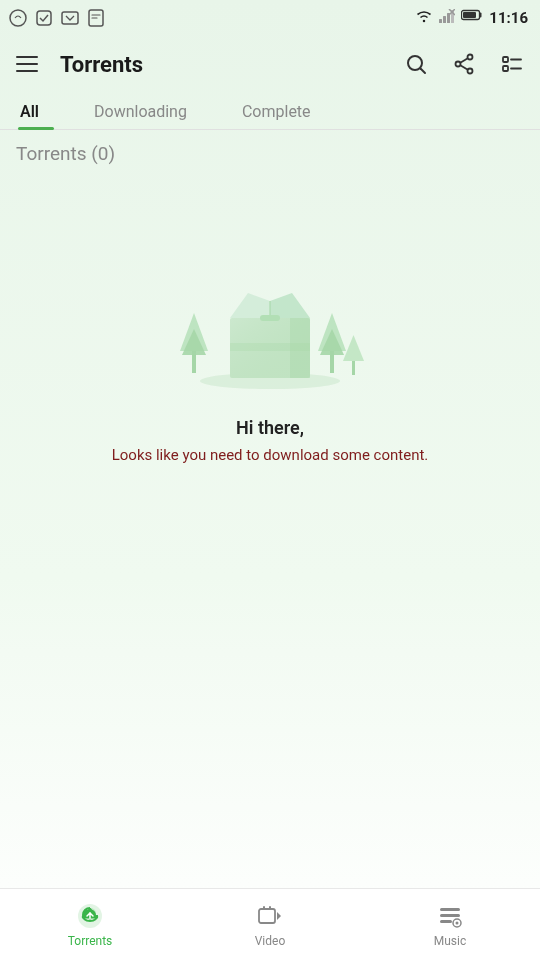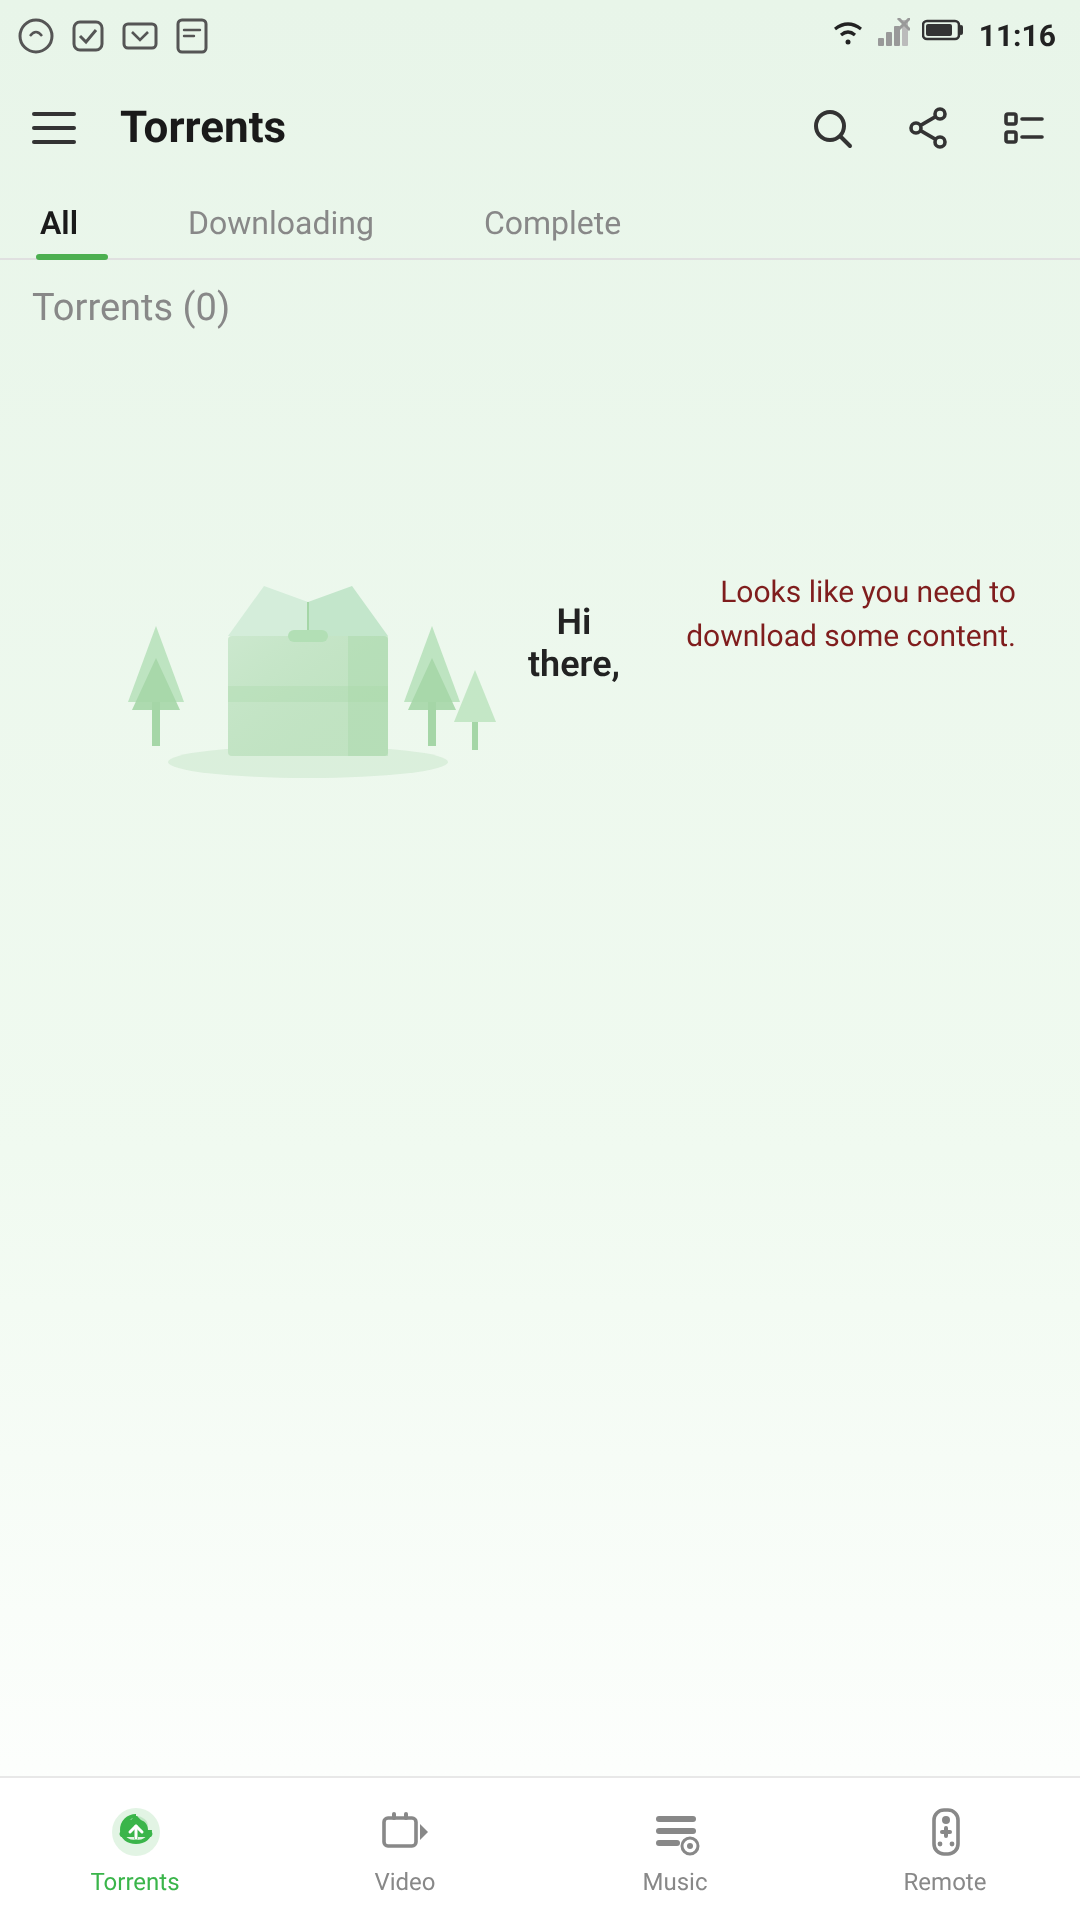--- a/index.html
+++ b/index.html
@@ -131,25 +131,24 @@
     
     .torrents-count {
       padding: 12px 16px 8px;
       font-size: 19px;
       color: #888;
     }
 
     
     .empty-state {
       display: flex;
-      flex-direction: row;
+      flex-direction: column;
       align-items: center;
       justify-content: center;
       padding: 60px 32px 40px;
-      margin-left: 12px;
     }
 
     
     .box-illustration {
       position: relative;
       width: 220px;
       height: 160px;
       margin-bottom: 24px;
     }
 
@@ -415,26 +414,13 @@
         <rect x="4" y="6" width="20" height="3" rx="1.5" fill="#888"></rect>
         <rect x="4" y="12" width="20" height="3" rx="1.5" fill="#888"></rect>
         <rect x="4" y="18" width="12" height="3" rx="1.5" fill="#888"></rect>
         <circle cx="21" cy="21" r="4" fill="none" stroke="#888" stroke-width="1.5"></circle>
         <circle cx="21" cy="21" r="1.5" fill="#888"></circle>
       </svg>
     </div>
     <span class="nav-label">Music</span>
   </div>
 
-  <div class="nav-item">
-    <div class="nav-icon">
-      <svg width="28" height="28" viewBox="0 0 28 28">
-        <rect x="8" y="3" width="12" height="22" rx="5" fill="none" stroke="#888" stroke-width="1.8"></rect>
-        <circle cx="14" cy="8" r="2" fill="#888"></circle>
-        <rect x="11" y="13" width="6" height="2" rx="1" fill="#888"></rect>
-        <rect x="13" y="11" width="2" height="6" rx="1" fill="#888"></rect>
-        <circle cx="11" cy="20" r="1.2" fill="#888"></circle>
-        <circle cx="17" cy="20" r="1.2" fill="#888"></circle>
-      </svg>
-    </div>
-    <span class="nav-label">Remote</span>
-  </div>
 </div>
 
 </body></html>

